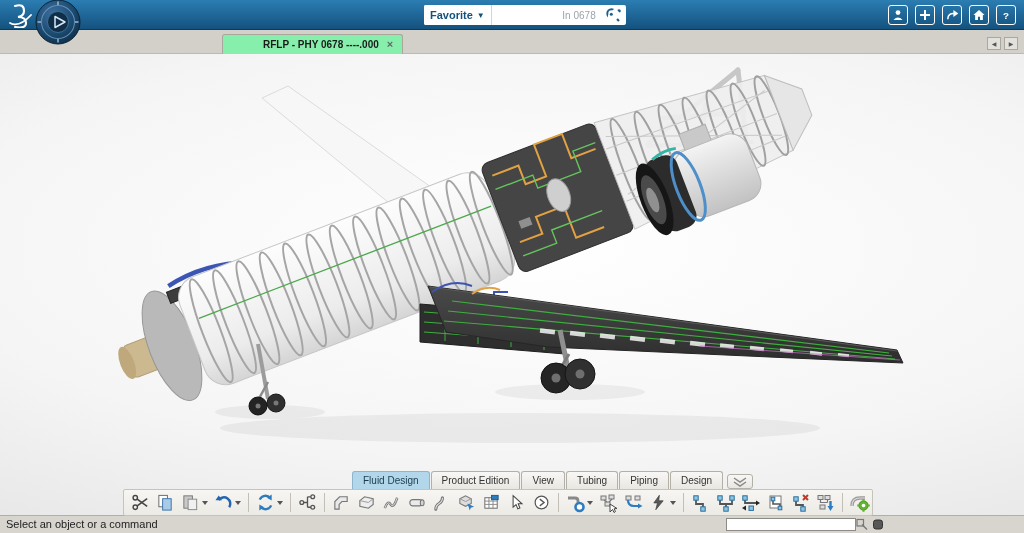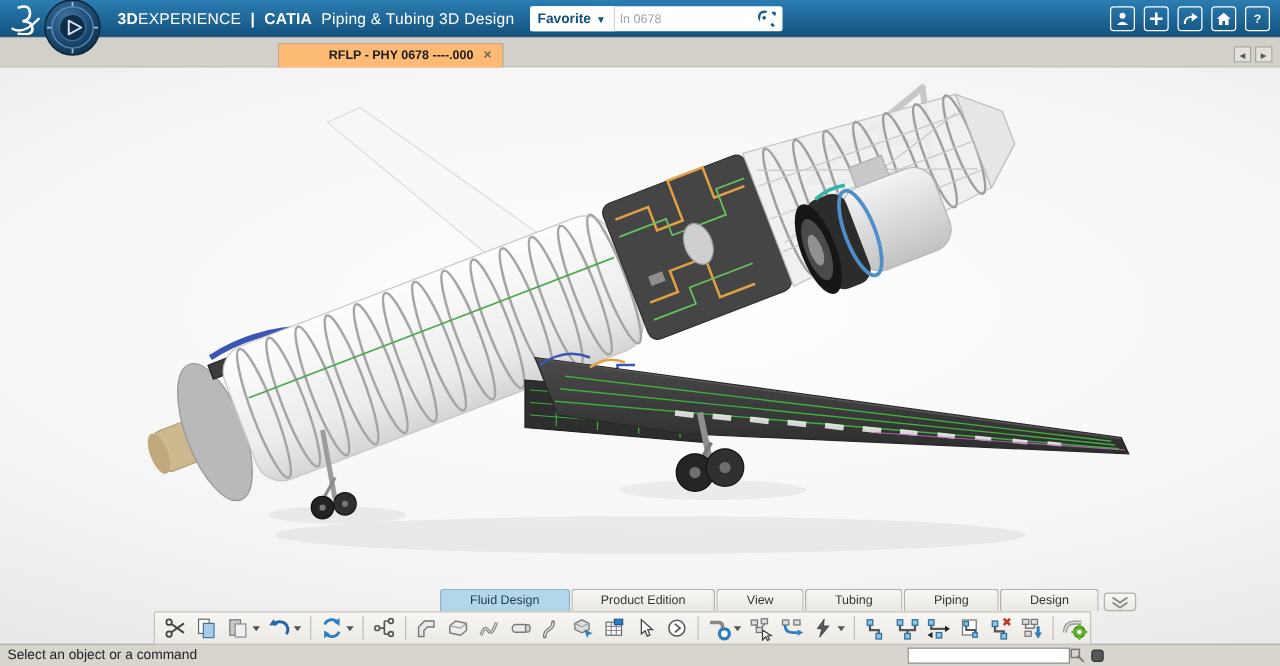--- a/index.html
+++ b/index.html
@@ -30,21 +30,21 @@
     background:#fff; border-radius:2px; overflow:hidden; align-items:center;
   }
   #search-scope {
     height:28px; padding:0 6px; font-size:11px; font-weight:bold; color:#14527e;
     background:#fff; border:none; border-right:1px solid #cfd6da; display:flex;
     align-items:center; gap:4px; cursor:pointer;
   }
   #search-scope .dd { font-size:8px; color:#14527e; }
   #search-input {
     width:108px; height:18px; border:none; outline:none; font-size:10px;
-    padding:0 4px; color:#444; font-family:"Liberation Sans",sans-serif;
+    padding:0 4px; color:#444; font-family:"Liberation Sans",sans-serif;text-align:right;
   }
   #search-input::placeholder { color:#9aa4ab; }
   .sbicon { margin:0 4px; }
   #tagicon { position:absolute; left:604px; top:6px; cursor:pointer; }
   #topicons { position:absolute; right:8px; top:5px; display:flex; gap:7px; }
   .topicon {
     width:20px; height:20px; border:1.5px solid #fff; border-radius:3px;
     display:flex; align-items:center; justify-content:center; cursor:pointer;
   }
 
@@ -53,21 +53,21 @@
     position:absolute; left:0; top:30px; width:1024px; height:24px;
     background:#d3d0ca; border-bottom:1px solid #bdbab3;
   }
   .doctab {
     position:absolute; top:4px; height:20px; line-height:19px; font-size:10px;
     padding:0 9px; border:1px solid #a9a69e; border-bottom:none;
     border-radius:3px 3px 0 0; color:#555; background:#c6c3bc; cursor:pointer;
     white-space:nowrap;
   }
   .doctab.active {
-    background:#fdba74; color:#1a1a1a; font-weight:bold; z-index:2;padding-left:40px;
+    background:#86efac; color:#1a1a1a; font-weight:bold; z-index:2;padding-left:40px;
   }
   .doctab .closex {
     margin-left:8px; color:#666; font-weight:bold; font-size:11px; cursor:pointer;
   }
   #tabscroll { position:absolute; right:6px; top:7px; display:flex; gap:3px; }
   .tsbtn {
     width:14px; height:13px; background:#e3e1db; border:1px solid #aaa79f;
     font-size:6px; color:#555; display:flex; align-items:center; justify-content:center;
     cursor:pointer;
   }
@@ -79,21 +79,21 @@
     overflow:hidden;
   }
   #scene { position:absolute; left:0; top:0; }
 
   
   #ribbontabs {
     position:absolute; left:352px; top:471px; height:18px; display:flex;
     align-items:flex-end; z-index:20;
   }
   .rtab {
-    height:18px; line-height:17px; font-size:10px; color:#333; padding:0 23px;
+    height:18px; line-height:17px; font-size:10px; color:#333; padding:0 10px;
     background:linear-gradient(#f8f7f5,#e9e7e2); border:1px solid #b3b0a8;
     border-bottom:none; border-radius:3px 3px 0 0; margin-right:1px; cursor:pointer;
     white-space:nowrap;
   }
   .rtab.active { background:#b2d6ea; border-color:#8fb4cd; color:#1c3a4e; }
   #ribbon-collapse {
     width:26px; height:15px; margin-left:3px; background:linear-gradient(#f8f7f5,#e9e7e2);
     border:1px solid #b3b0a8; border-radius:3px; display:flex; align-items:center;
     justify-content:center; cursor:pointer;
   }
@@ -148,26 +148,20 @@
     </defs>
     <circle cx="23" cy="23" r="22" fill="url(#compGrad)" stroke="#0a2335" stroke-width="1"></circle>
     <circle cx="23" cy="23" r="16.5" fill="none" stroke="#6d9cc2" stroke-width="1.1" opacity=".8"></circle>
     <circle cx="23" cy="23" r="10.5" fill="#102e47" stroke="#3a6e96" stroke-width="1"></circle>
     <polygon points="20,17.5 30,23 20,28.5" fill="none" stroke="#d7e7f3" stroke-width="1.5" stroke-linejoin="round"></polygon>
     <line x1="23" y1="2.5" x2="23" y2="6" stroke="#9fc2dc" stroke-width="1.4"></line>
     <line x1="23" y1="40" x2="23" y2="43.5" stroke="#9fc2dc" stroke-width="1.4"></line>
     <line x1="2.5" y1="23" x2="6" y2="23" stroke="#9fc2dc" stroke-width="1.4"></line>
     <line x1="40" y1="23" x2="43.5" y2="23" stroke="#9fc2dc" stroke-width="1.4"></line>
   </svg>
-  <div id="apptitle">
-    <b>3D</b><span>EXPERIENCE</span>
-    &nbsp;<b>|</b>
-    <b>&nbsp;</b><b>CATIA</b>
-    <span>&nbsp;</span><span>Piping &amp; Tubing 3D Design</span>
-  </div>
 
   <div id="searchbox">
     <button id="search-scope">
       <span>Favorite</span>
       <span class="dd">▼</span>
     </button>
     <input id="search-input" type="text" placeholder="In 0678" style="">
     <svg class="sbicon" width="18" height="18" viewBox="0 0 18 18">
       <circle cx="7.5" cy="7.5" r="4.2" fill="none" stroke="#1d5e8f" stroke-width="2"></circle>
       <line x1="10.8" y1="10.8" x2="15" y2="15" stroke="#1d5e8f" stroke-width="2.2"></line>

